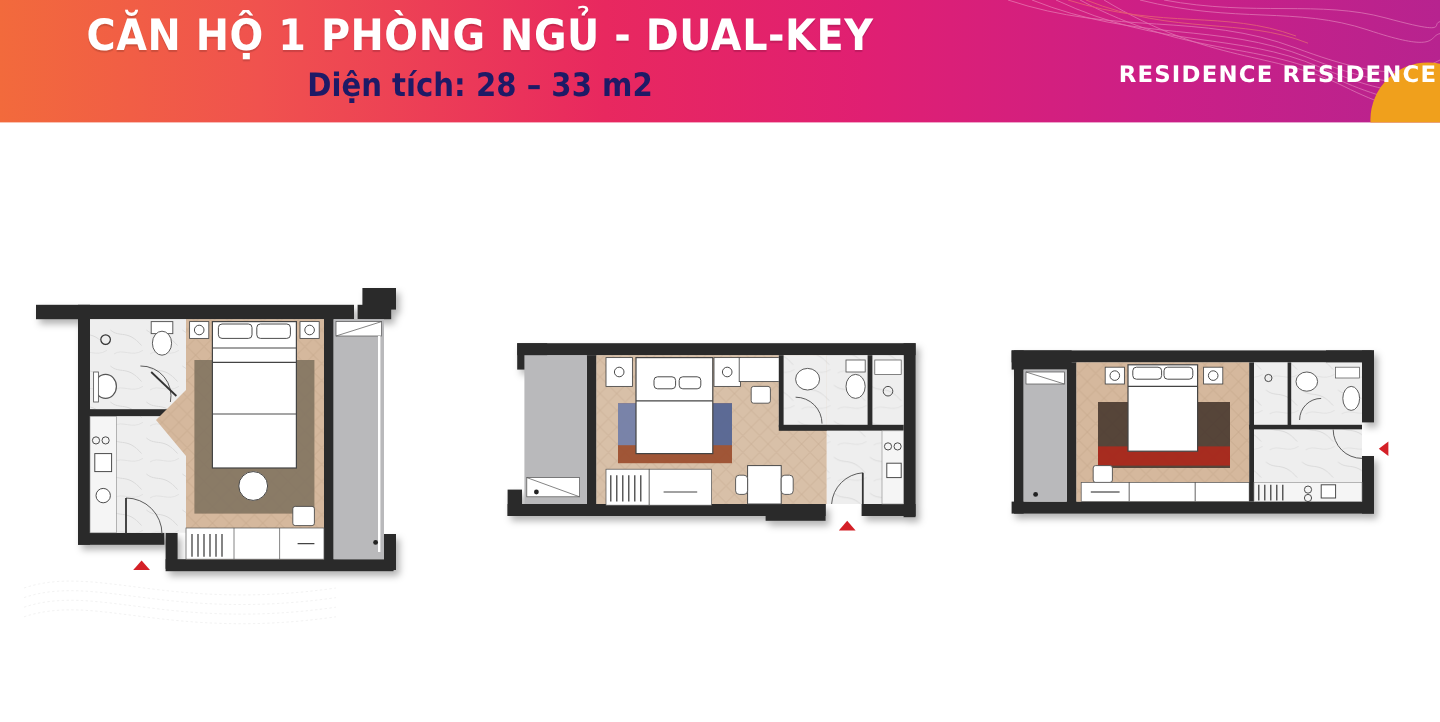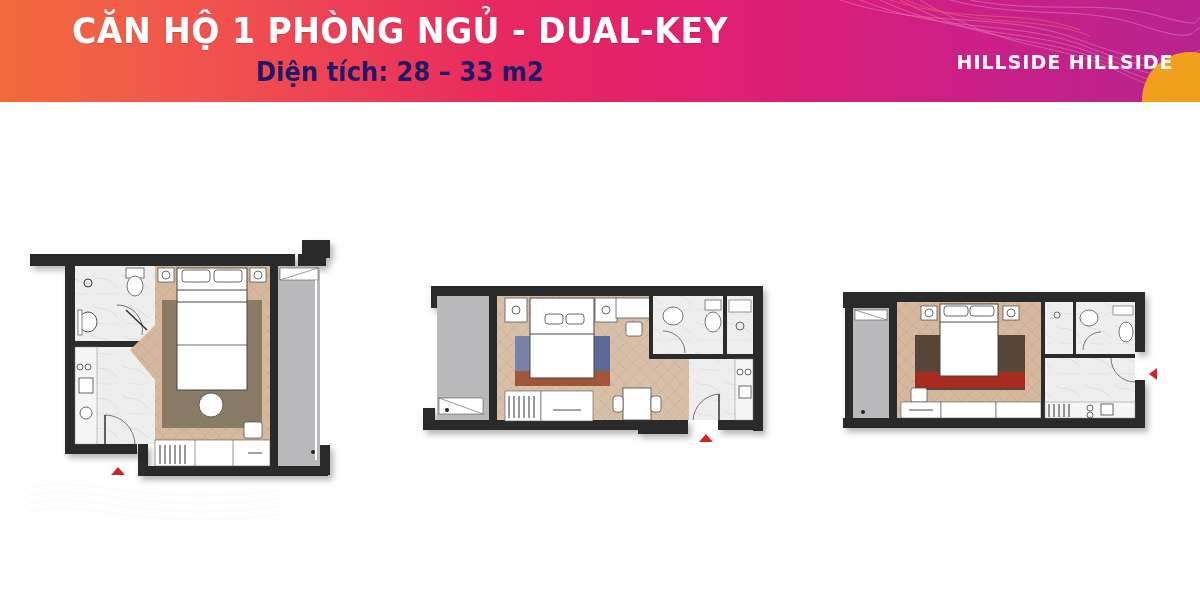--- a/index.html
+++ b/index.html
@@ -65,21 +65,21 @@
       </g>
       <g fill="none" stroke="#f58a6a" stroke-width="0.8">
         <path d="M110 0 C190 25, 240 8, 300 30"></path>
         <path d="M125 0 C200 30, 255 14, 310 36"></path>
       </g>
     </svg>
     <div class="banner-sun"></div>
 
     <div class="title">CĂN HỘ 1 PHÒNG NGỦ - DUAL-KEY</div>
     <div class="subtitle">Diện tích: 28 – 33 m2</div>
-    <div class="brand-line2">HILLSIDE HILLSIDE</div>
+    <div class="brand-line2">RESIDENCE RESIDENCE</div>
   </div>
 
   <svg class="bg-waves" viewBox="0 0 260 60">
     <g fill="none" stroke="#e4e4e4" stroke-width="0.8" stroke-dasharray="2 2">
       <path d="M0 20 C60 0, 120 40, 260 20"></path>
       <path d="M0 28 C60 8, 120 48, 260 28"></path>
       <path d="M0 36 C60 16, 120 56, 260 36"></path>
       <path d="M0 44 C60 24, 120 64, 260 44"></path>
     </g>
   </svg>

